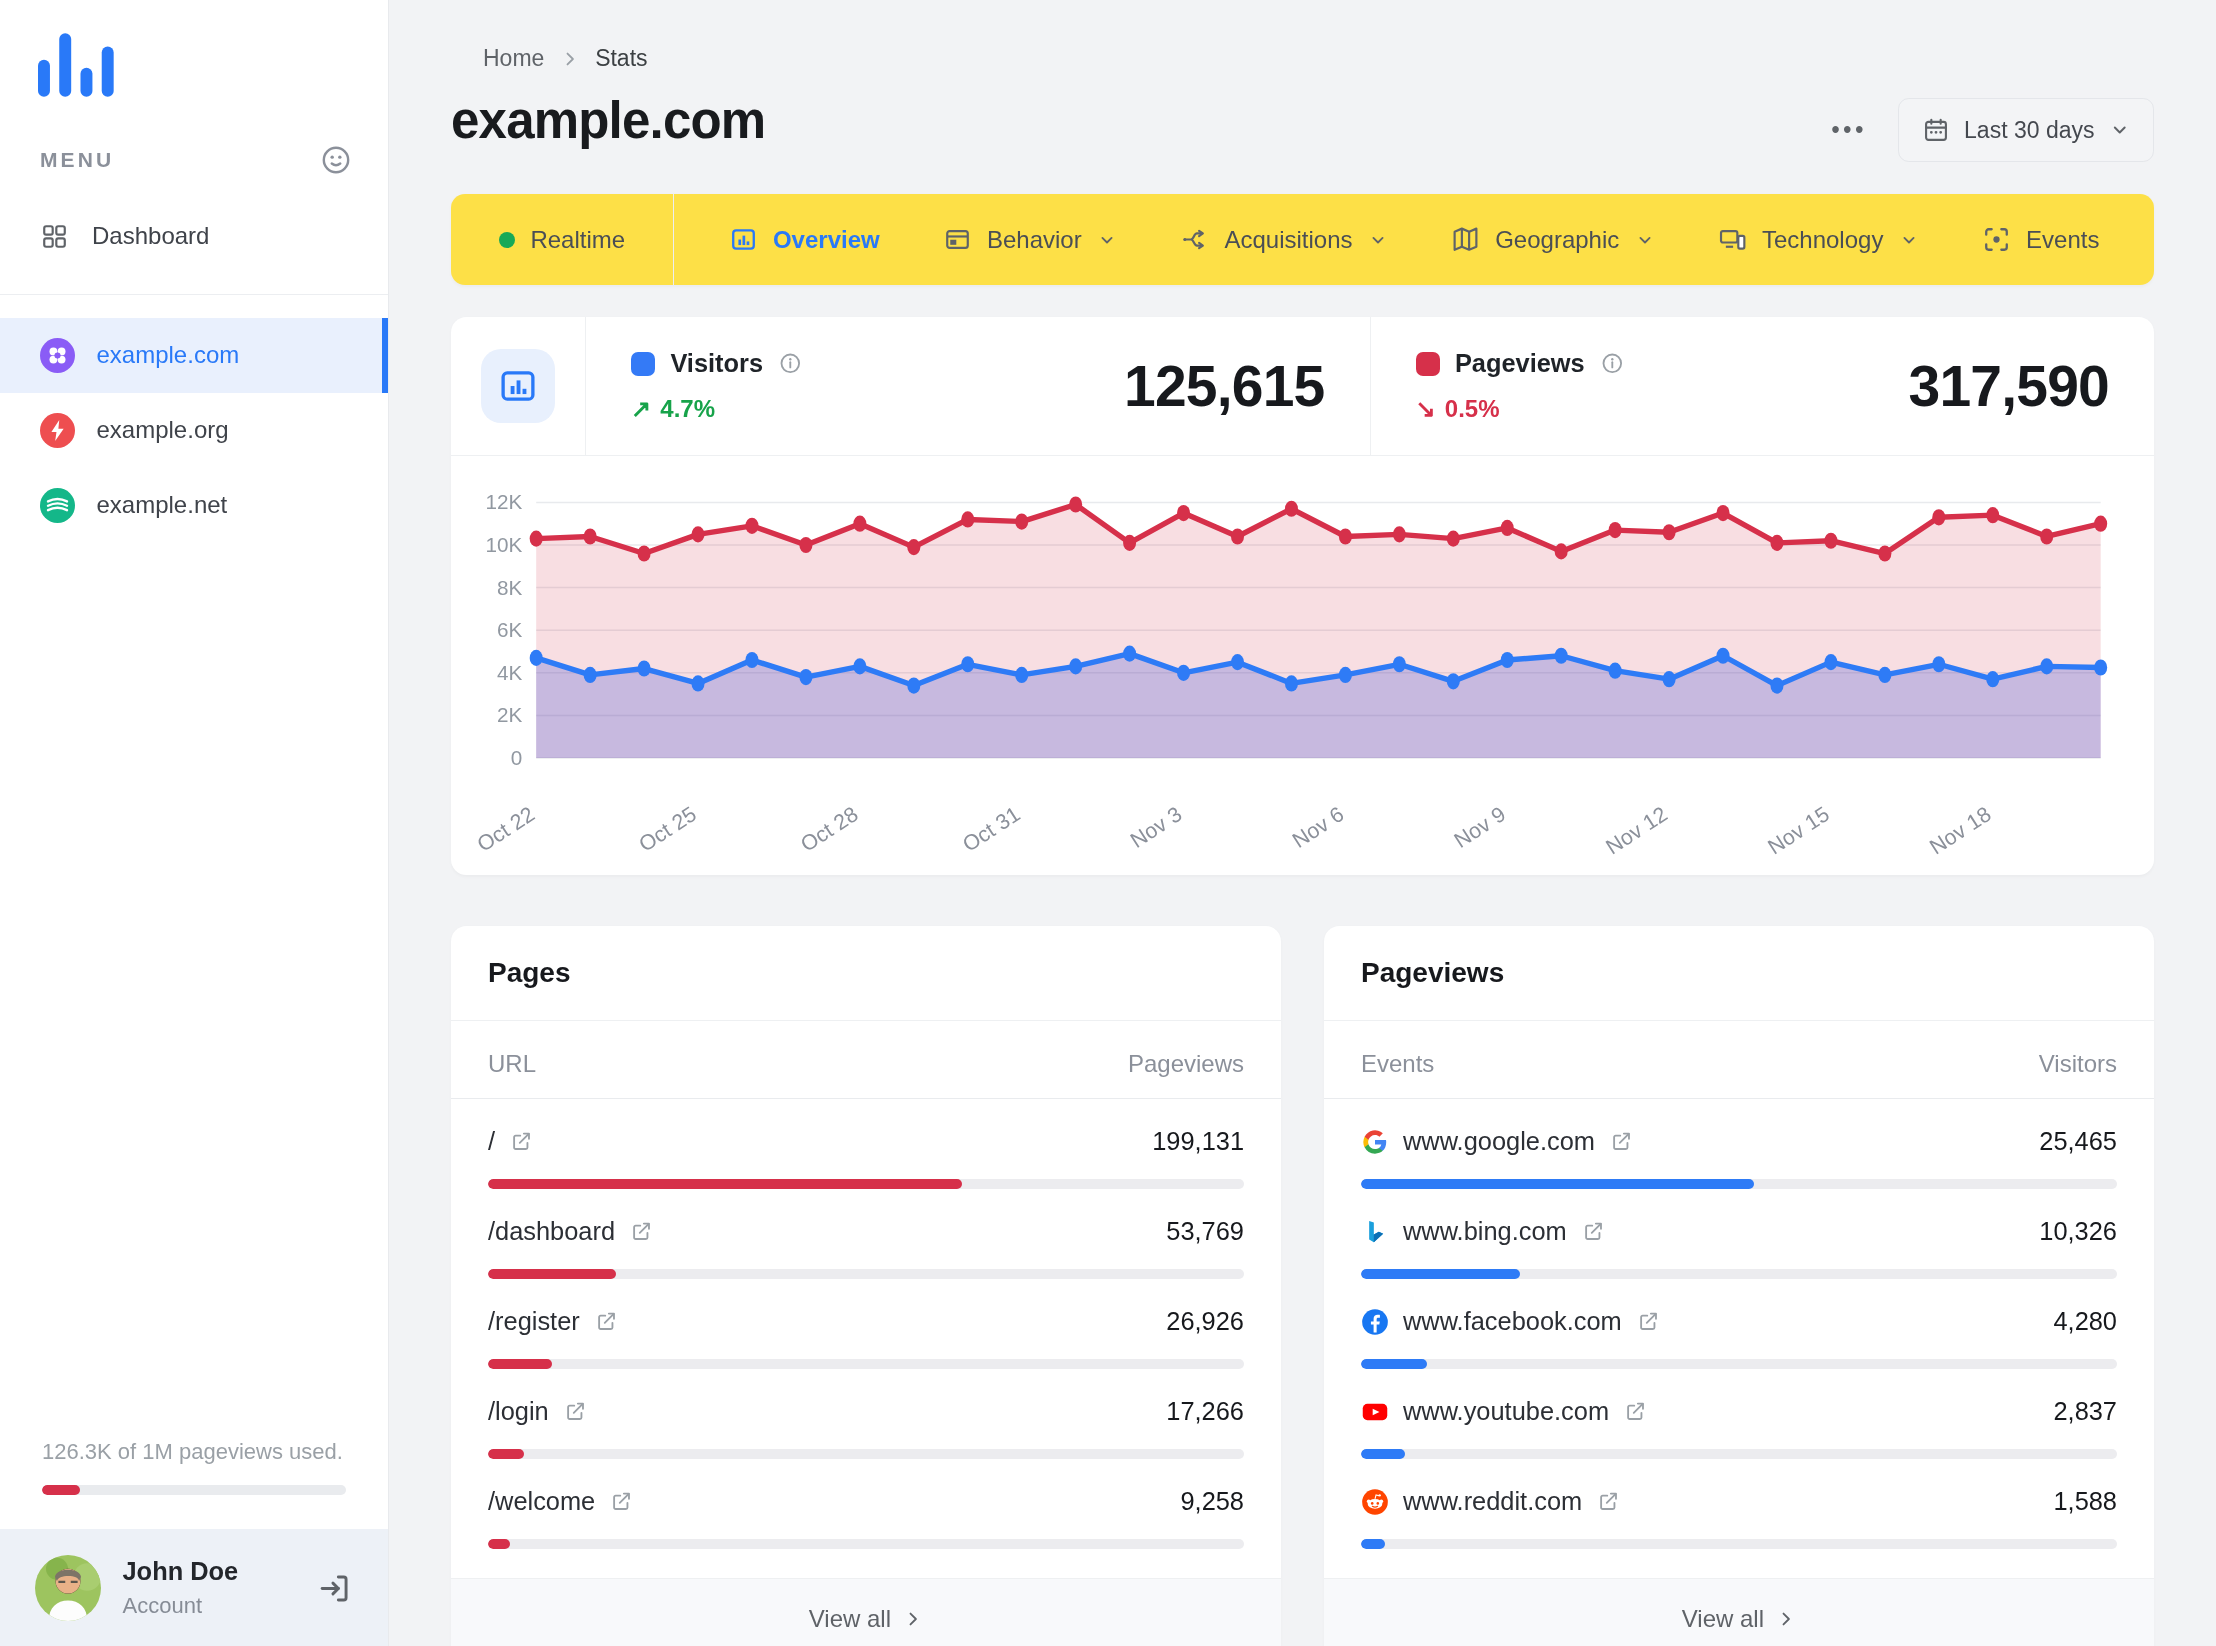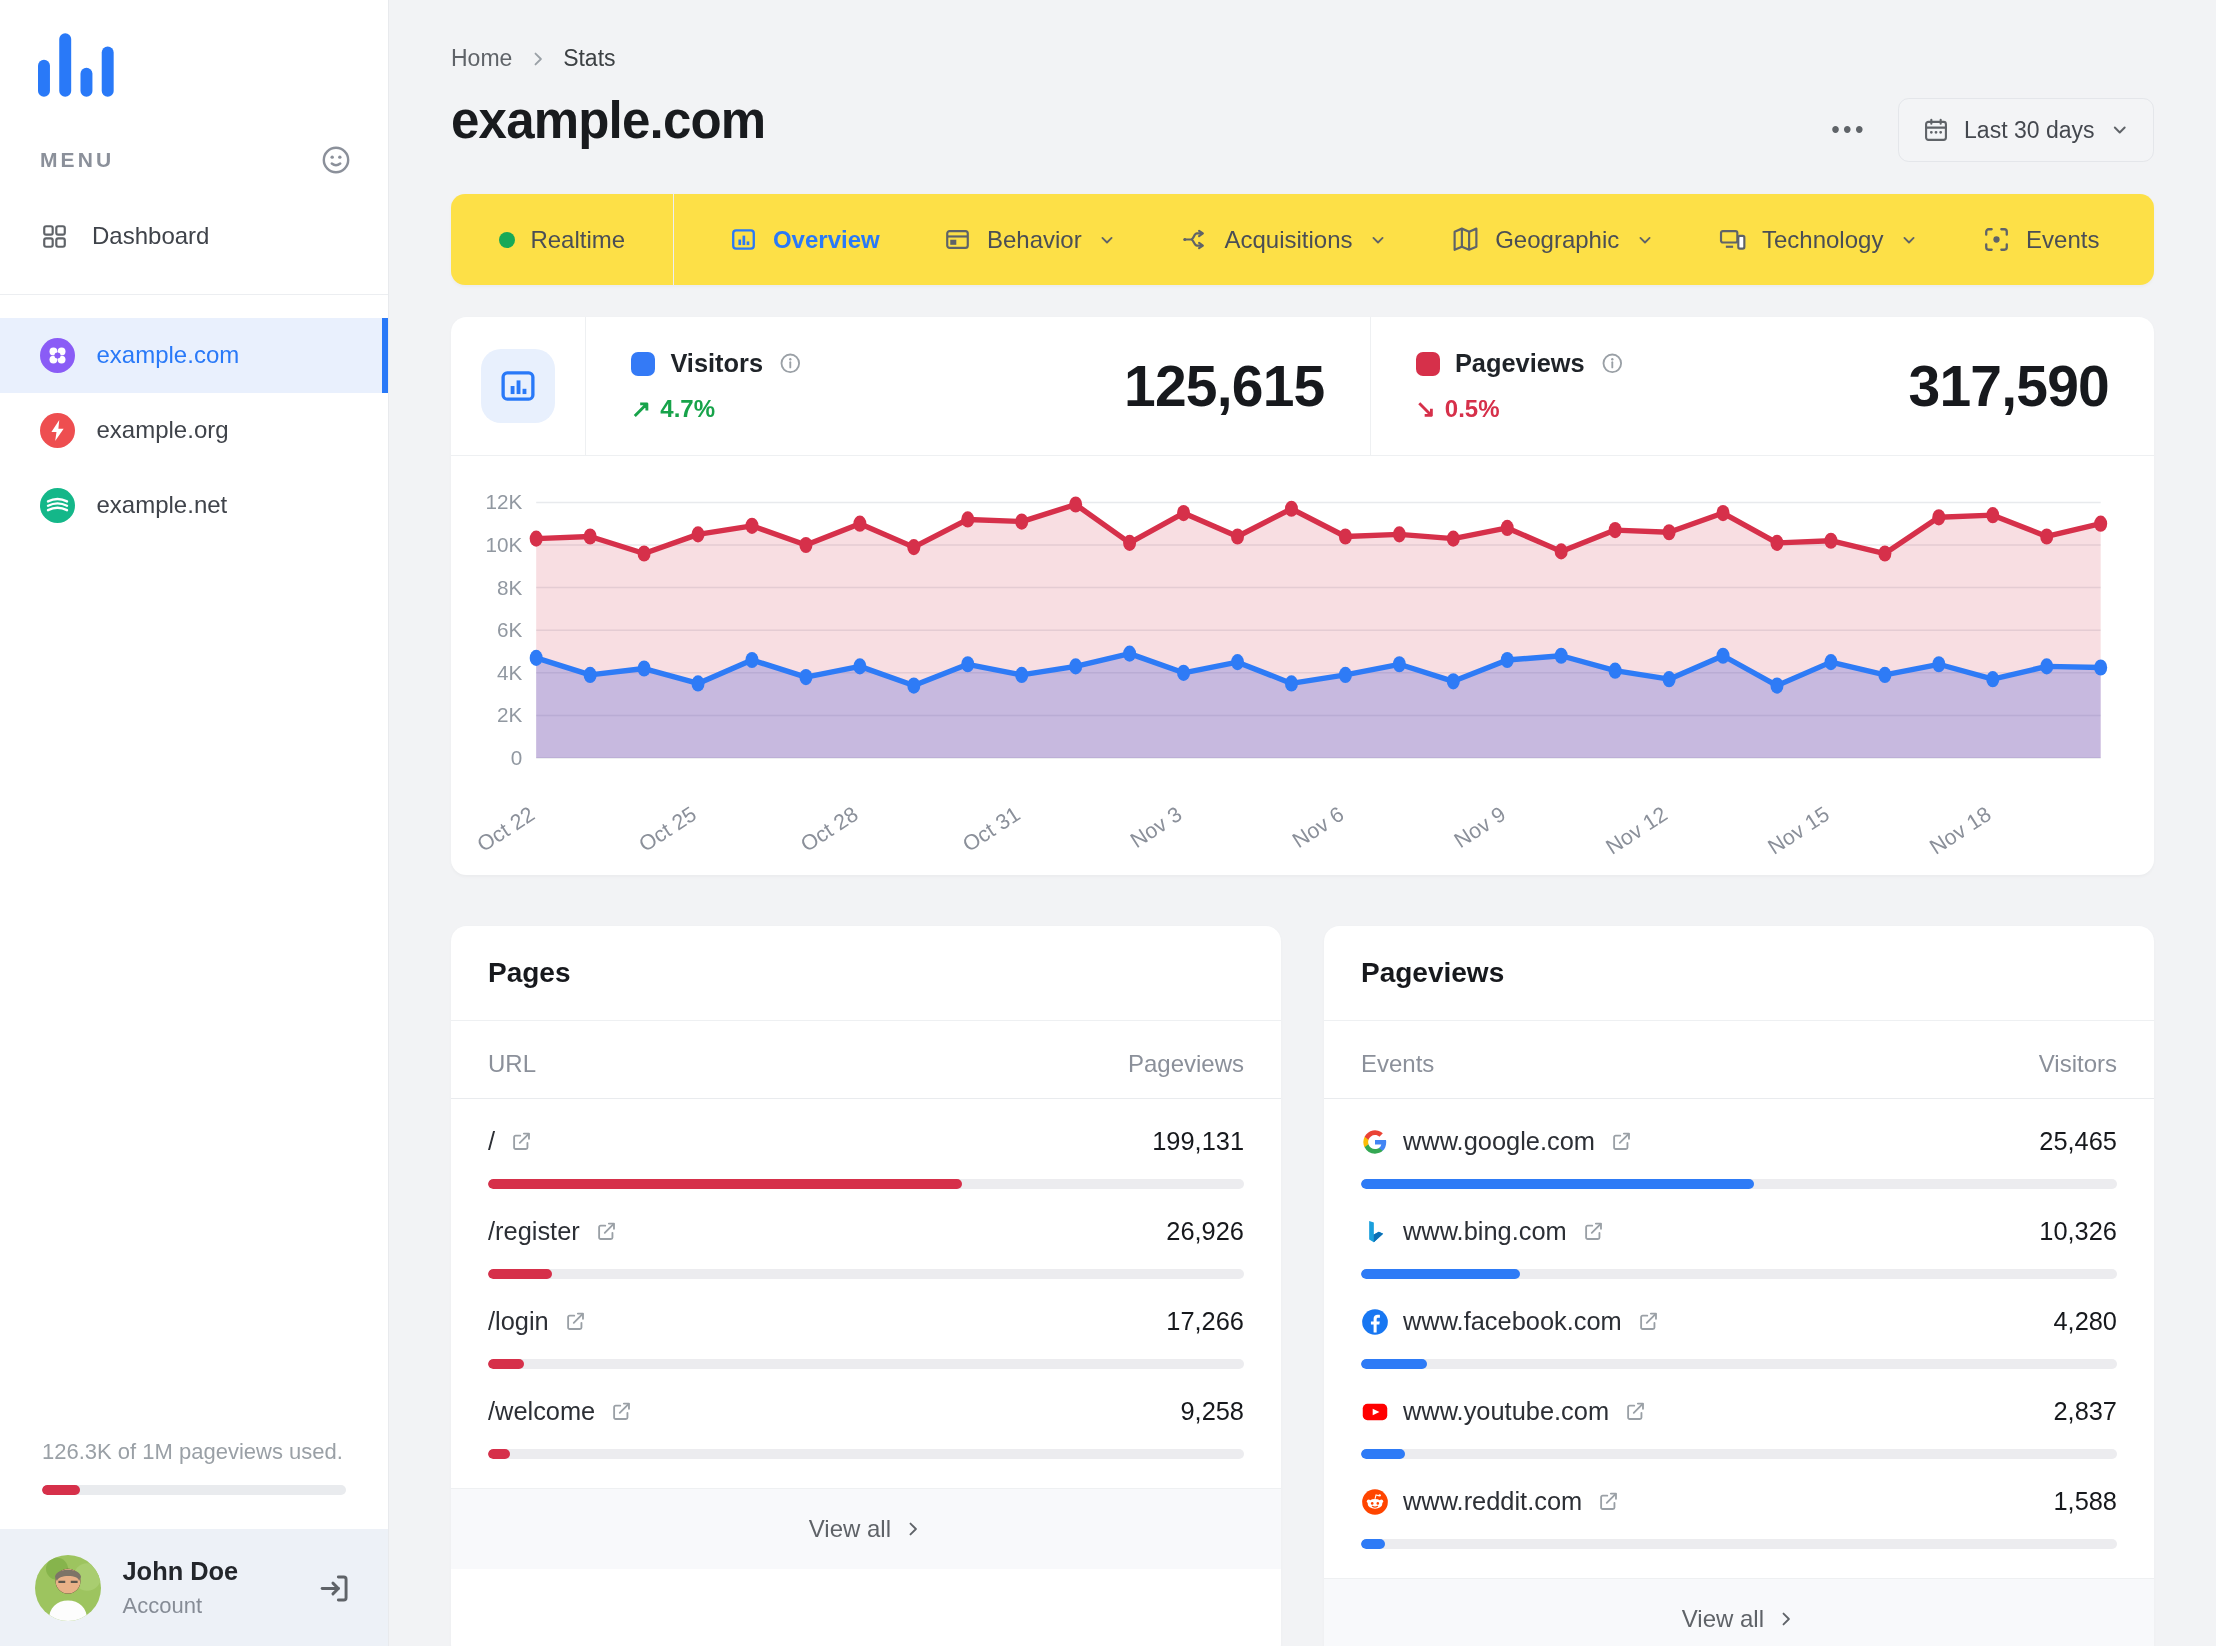--- a/index.html
+++ b/index.html
@@ -19,21 +19,21 @@
   .usage-text { padding:0 42px; font-size:22px; color:#9aa0a6; }
   .usage-bar { margin:20px 42px 34px; height:10px; border-radius:5.4px; background:#e9ebee; overflow:hidden; }
   .usage-bar .fill { height:100%; border-radius:5.4px; }
   .user-card { background:#edf1f7; padding:26px 35px; display:flex; align-items:center; gap:21.5px; }
   .user-name { font-size:25.4px; font-weight:700; color:#23262b; }
   .user-role { font-size:22px; color:#868c96; margin-top:6.2px; }
   .logout-btn { margin-left:auto; cursor:pointer; display:flex; }
 
   
   .main { flex:1; padding:45px 62px 0; min-width:0; }
-  .breadcrumb { display:flex; align-items:center; gap:15.4px; font-size:23px; color:#5f6368; }
+  .breadcrumb { display:flex; align-items:center; gap:15.4px; font-size:23px; color:#5f6368;margin-left:32px; }
   .breadcrumb .current { color:#3c4043; }
   .title-row { display:flex; align-items:flex-start; justify-content:space-between; margin-top:18.5px; }
   .page-title { font-size:51px; font-weight:700; color:#191b1e; letter-spacing:-0.8px; }
   .title-actions { display:flex; align-items:center; gap:31px; margin-top:7.7px; }
   .more-btn { font-size:23px; color:#5f6368; letter-spacing:3.8px; cursor:pointer; font-weight:700; }
   .date-btn { display:flex; align-items:center; gap:14px; background:#f3f4f6; border:1.5px solid #e4e6ea; border-radius:10.8px; padding:17px 23px; font-size:23px; color:#44484f; cursor:pointer; }
 
   
   .tabbar { margin-top:32px; background:#fde047; border-radius:14px; height:91px; display:flex; align-items:stretch; box-shadow:0 1.5px 3.1px rgba(23,25,28,.03); }
   .tab { display:flex; align-items:center; gap:15.4px; font-size:24px; color:#4a4e55; cursor:pointer; white-space:nowrap; }
@@ -482,20 +482,38 @@
                 </svg>
               </span>
           </span>
           <span class="t-value">199,131</span>
         </div>
         <div class="t-bar">
             <div class="fill" style="width: 62.7%; background: rgb(214, 48, 74);"></div>
           </div>
       </div>
 
+      <div class="t-row">
+        <div class="t-row-top">
+          <span class="t-label">
+            <a style="cursor:pointer;">/dashboard</a>
+            <span>
+                <svg width="24.6" height="24.6" viewBox="0 0 24 24" fill="none" stroke="#9aa0a6" stroke-width="1.8" stroke-linecap="round" stroke-linejoin="round">
+                  <path d="M18 13.5V18a1.5 1.5 0 0 1-1.5 1.5h-10A1.5 1.5 0 0 1 5 18V8a1.5 1.5 0 0 1 1.5-1.5H11"></path>
+                  <path d="M14.5 4.5h5v5"></path>
+                  <path d="M19 5l-8.5 8.5"></path>
+                </svg>
+              </span>
+          </span>
+          <span class="t-value">53,769</span>
+        </div>
+        <div class="t-bar">
+            <div class="fill" style="width: 16.9%; background: rgb(214, 48, 74);"></div>
+          </div>
+      </div>
 
       <div class="t-row">
         <div class="t-row-top">
           <span class="t-label">
             <a style="cursor:pointer;">/register</a>
             <span>
                 <svg width="24.6" height="24.6" viewBox="0 0 24 24" fill="none" stroke="#9aa0a6" stroke-width="1.8" stroke-linecap="round" stroke-linejoin="round">
                   <path d="M18 13.5V18a1.5 1.5 0 0 1-1.5 1.5h-10A1.5 1.5 0 0 1 5 18V8a1.5 1.5 0 0 1 1.5-1.5H11"></path>
                   <path d="M14.5 4.5h5v5"></path>
                   <path d="M19 5l-8.5 8.5"></path>

